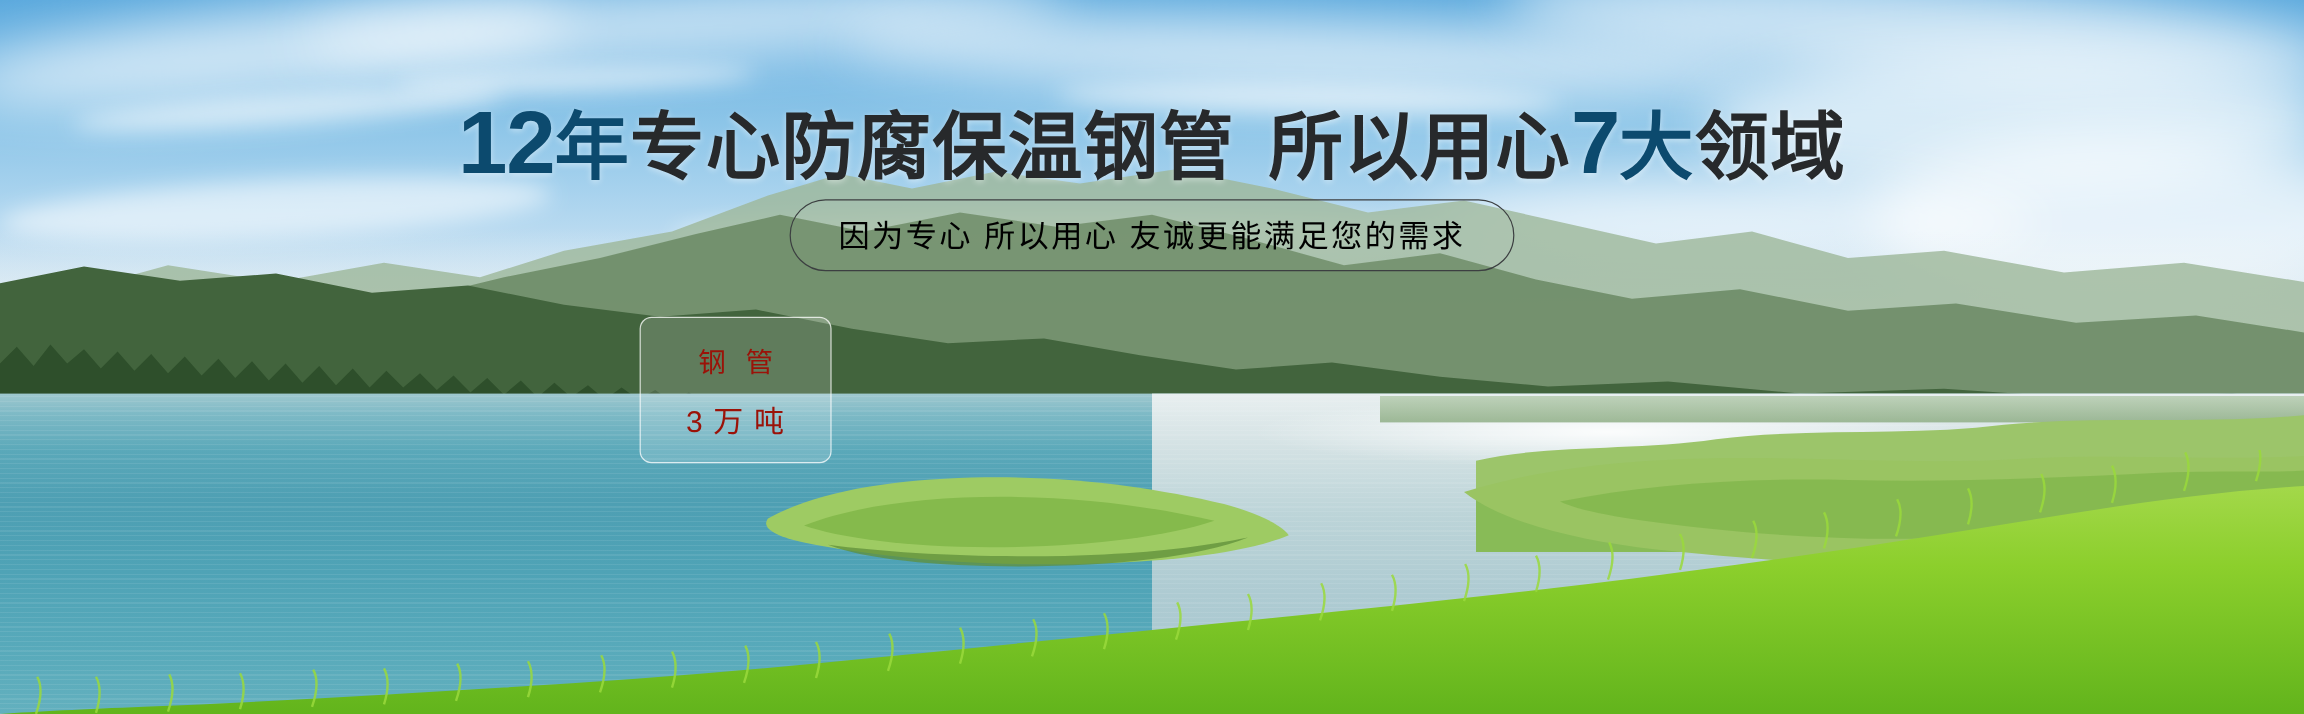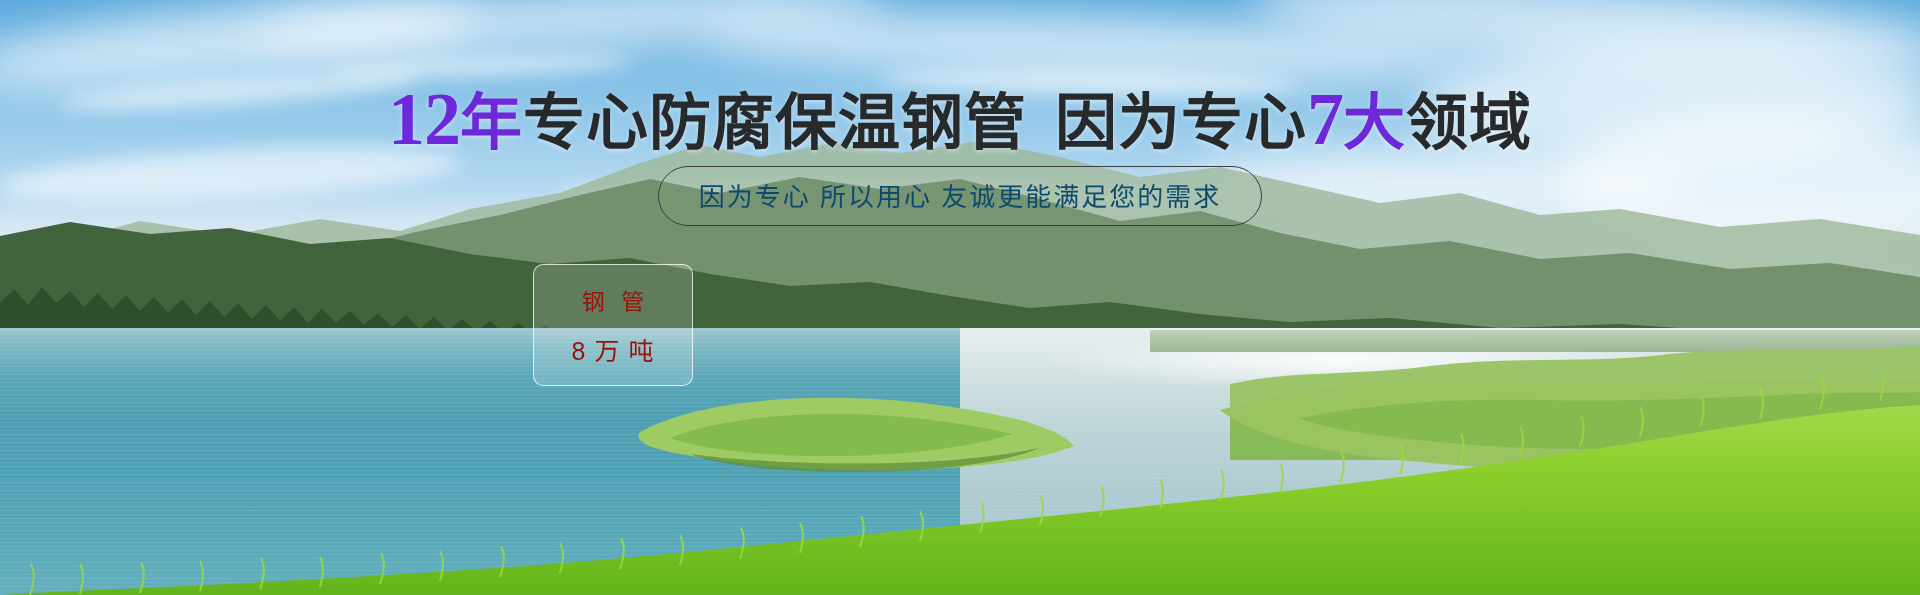--- a/index.html
+++ b/index.html
@@ -137,42 +137,42 @@
     text-align:center;
     font-size:62px;
     font-weight:bold;
     letter-spacing:1px;
     line-height:1;
     white-space:nowrap;
     color:#27292b;
     text-shadow:0 2px 5px rgba(255,255,255,.45);
     font-family:"Liberation Sans","DejaVu Sans",sans-serif;
   }
-  .headline .red{ color:#6d28d9;font-family:Liberation Serif, serif; }
+  .headline .red{ color:#0c4a6e; }
   .headline .num{
     font-size:74px;
     letter-spacing:-1px;
   }
   .headline .gap{ display:inline-block; width:28px; }
 
   
   .sub-wrap{
     position:absolute;
     left:0; top:166px;
     width:1920px;
     text-align:center;
   }
   .sub-pill{
     display:inline-block;
     border:1.5px solid #3c3f41;
     border-radius:30px;
     padding:9px 40px 12px;
     font-size:26px;
     letter-spacing:2px;
-    color:#0c4a6e;
+    color:#000000;
     white-space:nowrap;
     background:rgba(255,255,255,.04);
     font-family:"Liberation Sans","DejaVu Sans",sans-serif;
   }
 
   
   .cards{
     position:absolute;
     left:533px; top:264px;
     display:flex;
@@ -353,31 +353,31 @@
           <path d="M260,214 q7,-20 1,-31"></path>
         <path d="M200,216 q6,-19 0,-30"></path>
           <path d="M140,218 q7,-20 1,-31"></path>
         <path d="M80,219 q6,-19 0,-30"></path>
           <path d="M30,220 q7,-20 1,-31"></path>
       </g>
     </svg>
   </div>
 
   <div class="headline">
-    <span class="red num">12</span><span class="red">年</span><span>专心防腐保温钢管</span><span class="gap"></span><span>因为专心</span><span class="red num">7</span><span class="red">大</span><span>领域</span>
+    <span class="red num">12</span><span class="red">年</span><span>专心防腐保温钢管</span><span class="gap"></span><span>所以用心</span><span class="red num">7</span><span class="red">大</span><span>领域</span>
   </div>
 
   <div class="sub-wrap">
     <div class="sub-pill">因为专心 所以用心 友诚更能满足您的需求</div>
   </div>
 
   <div class="cards">
 
     <div class="card">
       <div class="label">钢 管</div>
-      <div class="value"><span>8 万 吨</span></div>
+      <div class="value"><span>3 万 吨</span></div>
     </div>
 
 
 
   </div>
 
 </div>
 
 </body></html>

